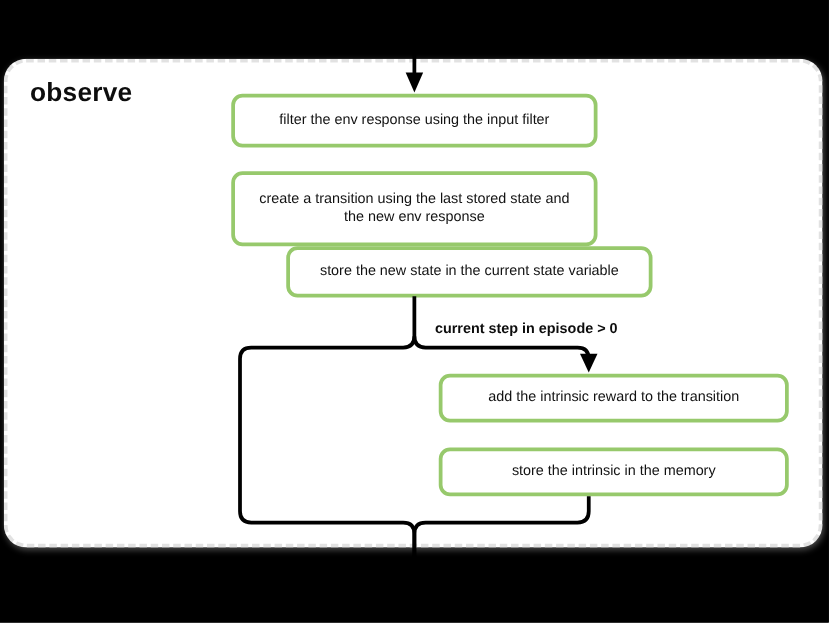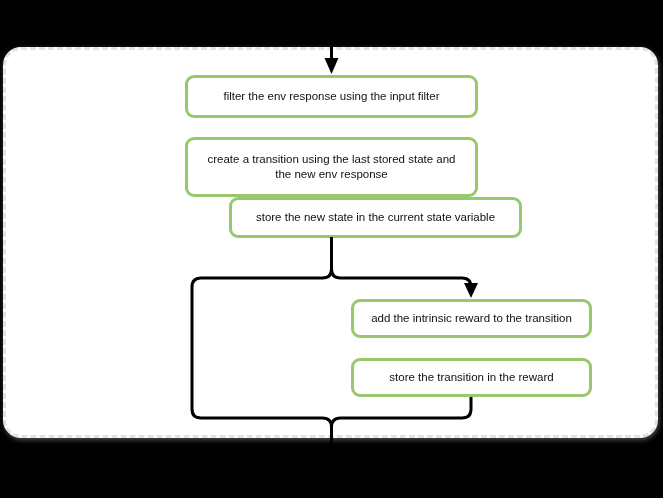--- a/index.html
+++ b/index.html
@@ -48,21 +48,21 @@
     text-align: center;
     font-size: 11.5px;
     line-height: 15px;
     color: #111111;
     padding: 2px 17px;
   }
   .node-main { left: 185px; width: 293px; }
   .node-1 { top: 75px;  height: 43px; }
   .node-2 { top: 137px; height: 60px; }
   .node-3 { top: 197px; height: 41px; margin-left: 44px; }
-  .node-branch { left: 351px; width: 241px; }
+  .node-branch { left: 351px; width: 280px; }
   .node-4 { top: 299px; height: 39px; }
   .node-5 { top: 358px; height: 39px; }
   .condition-label {
     position: absolute;
     left: 348px;
     top: 257px;
     font-size: 11.5px;
     font-weight: bold;
     color: #0d0d0d;
     white-space: nowrap;
@@ -83,40 +83,42 @@
     stroke: none;
   }
 </style>
 </head>
 <body>
 
 <div class="canvas">
 
   <div class="panel"></div>
 
+  <div class="panel-title">observe</div>
 
   <div class="node node-main node-1">
     <span>filter the env response using the input filter</span>
   </div>
 
   <div class="node node-main node-2">
     <span>create a transition using the last stored state and the new env response</span>
   </div>
 
   <div class="node node-main node-3">
     <span>store the new state in the current state variable</span>
   </div>
 
+  <div class="condition-label">current step in episode &gt; 0</div>
 
   <div class="node node-branch node-4">
     <span>add the intrinsic reward to the transition</span>
   </div>
 
   <div class="node node-branch node-5">
-    <span>store the transition in the reward</span>
+    <span>store the intrinsic in the memory</span>
   </div>
 
   <svg class="connectors" width="663" height="498" viewBox="0 0 663 498">
 
     <path d="M331.5 30 V60"></path>
     <polygon points="324.5,58 338.5,58 331.5,74"></polygon>
 
     <path d="M331.5 237 V269 Q331.5 278 322.5 278 H201 Q192 278 192 287 V409 Q192 418 201 418 H322.5 Q331.5 418 331.5 427 V457"></path>
 
     <path d="M331.5 269 Q331.5 278 340.5 278 H462 Q471 278 471 287"></path>

